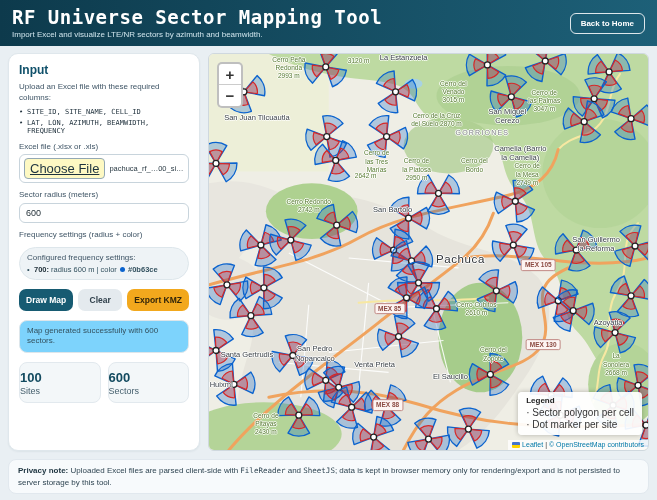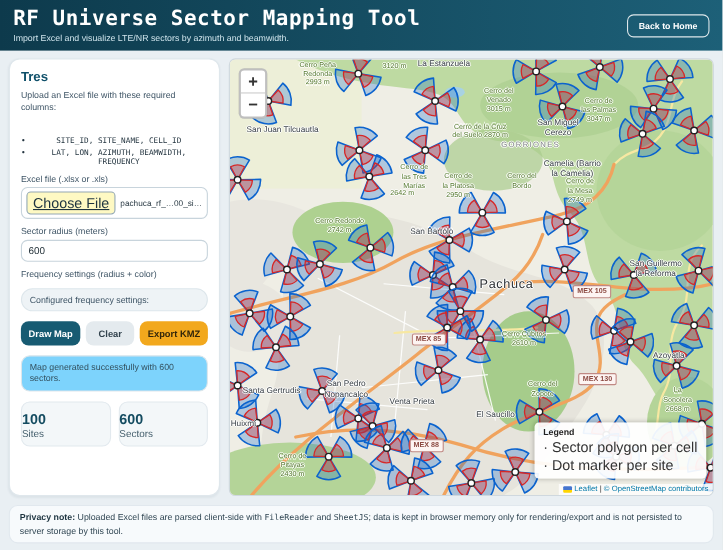--- a/index.html
+++ b/index.html
@@ -15,21 +15,21 @@
   .back-btn { background:transparent; border:1px solid rgba(255,255,255,.85); border-radius:6px;
     color:#fff; font-size:8px; font-weight:bold; padding:5px 10px; cursor:pointer; }
 
   
   .main { display:flex; gap:8px; padding:7px 8px 4px; align-items:stretch; height:409px; }
 
   .panel { width:192px; flex:none; background:#fff; border:1px solid #dfe7ec; border-radius:10px;
     padding:8px 10px; box-shadow:0 1px 2px rgba(20,50,70,.06); overflow:hidden; }
   .panel h2 { font-size:12px; color:#0f506a; margin:1px 0 5px; }
   .panel p.instr { font-size:8px; color:#3f5566; line-height:1.35; }
-  .panel ul { list-style:none; margin:20px 0 2px;text-align:center; }
+  .panel ul { list-style:none; margin:4px 0 2px; }
   .panel ul li { font-family:"DejaVu Sans Mono", monospace; font-size:7px; color:#243540;
     margin:3px 0; padding-left:8px; position:relative; }
   .panel ul li::before { content:"•"; position:absolute; left:0; color:#243540; }
   .panel label.fld { display:block; font-size:8px; color:#3f5566; margin:7px 0 3px; }
   .filebox { display:flex; align-items:center; gap:4px; border:1px solid #c8d4dc; border-radius:6px;
     padding:3px 4px; background:#fff; }
   .choose { font-size:13px; color:#1d333f; background:#fef9c3; border:1px solid #93a8b4;
     border-radius:4px; padding:2px 5px; white-space:nowrap; cursor:pointer;text-decoration:underline; }
   .fname { font-size:7.5px; color:#2a3a44; overflow:hidden; white-space:nowrap; text-overflow:ellipsis; }
   input.txt { width:100%; border:1px solid #c8d4dc; border-radius:6px; padding:4px 6px;
@@ -77,21 +77,21 @@
   .k-badge { font-size:6.5px; font-weight:bold; color:#8c4a42; background:#fdf4f2;
     border:1px solid #c08984; border-radius:2px; padding:0 3px; line-height:1.5; text-shadow:none; }
   .zoomctl { position:absolute; top:8px; left:8px; width:26px; background:#fff;
     border:2px solid rgba(0,0,0,.25); border-radius:5px; overflow:hidden; z-index:6; }
   .zbtn { height:21px; display:flex; align-items:center; justify-content:center;
     font-size:15px; font-weight:bold; color:#333; cursor:pointer; }
   .zbtn:first-child { border-bottom:1px solid #ccc; }
   .legend { position:absolute; right:6px; bottom:15px; background:rgba(255,255,255,.93);
     border-radius:4px; padding:4px 8px 5px; box-shadow:0 0 5px rgba(0,0,0,.25); z-index:6; }
   .legend .lt { font-size:8px; font-weight:bold; color:#222; margin-bottom:2px; }
-  .legend .li { font-size:13px; color:#333; margin-top:1px; }
+  .legend .li { font-size:10px; color:#333; margin-top:1px; }
   .legend .li::before { content:"· "; }
   .attrib { position:absolute; right:0; bottom:0; background:rgba(255,255,255,.78);
     font-size:7px; color:#333; padding:1px 4px 2px; z-index:6; display:flex; align-items:center; gap:2px; }
   .attrib a { color:#0078a8; text-decoration:none; cursor:pointer; }
   .flag { display:inline-block; width:8px; height:6px;
     background:linear-gradient(#4575cf 50%, #ffd500 50%); border-radius:1px; }
 
   
   .footer { margin:4px 8px; background:#f7fafc; border:1px solid #e1e8ee; border-radius:8px;
     padding:5px 9px; font-size:8px; color:#2f4552; line-height:1.45; }
@@ -107,40 +107,46 @@
     <div>
       <h1>RF Universe Sector Mapping Tool</h1>
       <div class="sub">Import Excel and visualize LTE/NR sectors by azimuth and beamwidth.</div>
     </div>
     <button class="back-btn">Back to Home</button>
   </div>
 
   <div class="main">
 
     <div class="panel">
-      <h2>Tres</h2>
+      <h2>Input</h2>
       <p class="instr">Upload an Excel file with these required columns:</p>
       <ul>
         <li>SITE_ID, SITE_NAME, CELL_ID</li>
         <li>LAT, LON, AZIMUTH, BEAMWIDTH, FREQUENCY</li>
       </ul>
 
       <label class="fld">Excel file (.xlsx or .xls)</label>
       <div class="filebox">
         <span class="choose">Choose File</span>
         <span class="fname">pachuca_rf_…00_sites.xlsx</span>
       </div>
 
       <label class="fld">Sector radius (meters)</label>
       <input class="txt" value="600" style="">
 
       <label class="fld">Frequency settings (radius + color)</label>
 
       <div class="cfgbox">
         <div class="cfgh">Configured frequency settings:</div>
+        <div class="cfgline">
+          <b>700:</b>
+          <span>radius 600 m | color</span>
+          <span class="dot" style="background: rgb(11, 99, 206);"></span>
+          <span class="hex">#0b63ce</span>
+        </div>
       </div>
 
       <div class="btnrow">
         <button class="b-draw">Draw Map</button>
         <button class="b-clear">Clear</button>
         <button class="b-export">Export KMZ</button>
       </div>
 
       <div class="statusbox">Map generated successfully with 600 sectors.</div>
 

